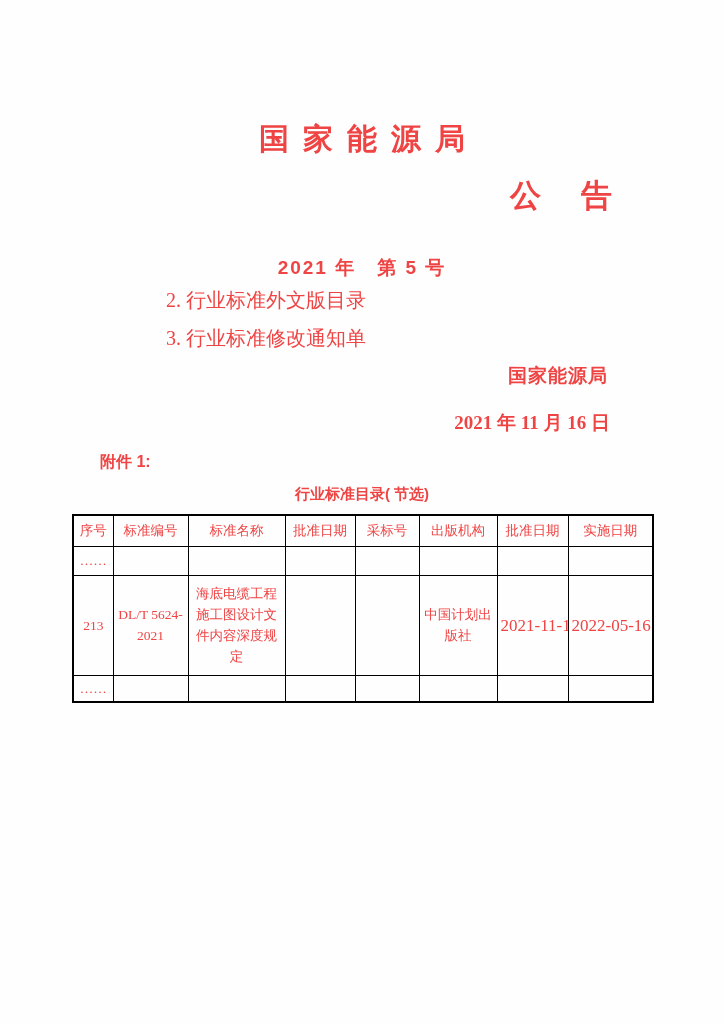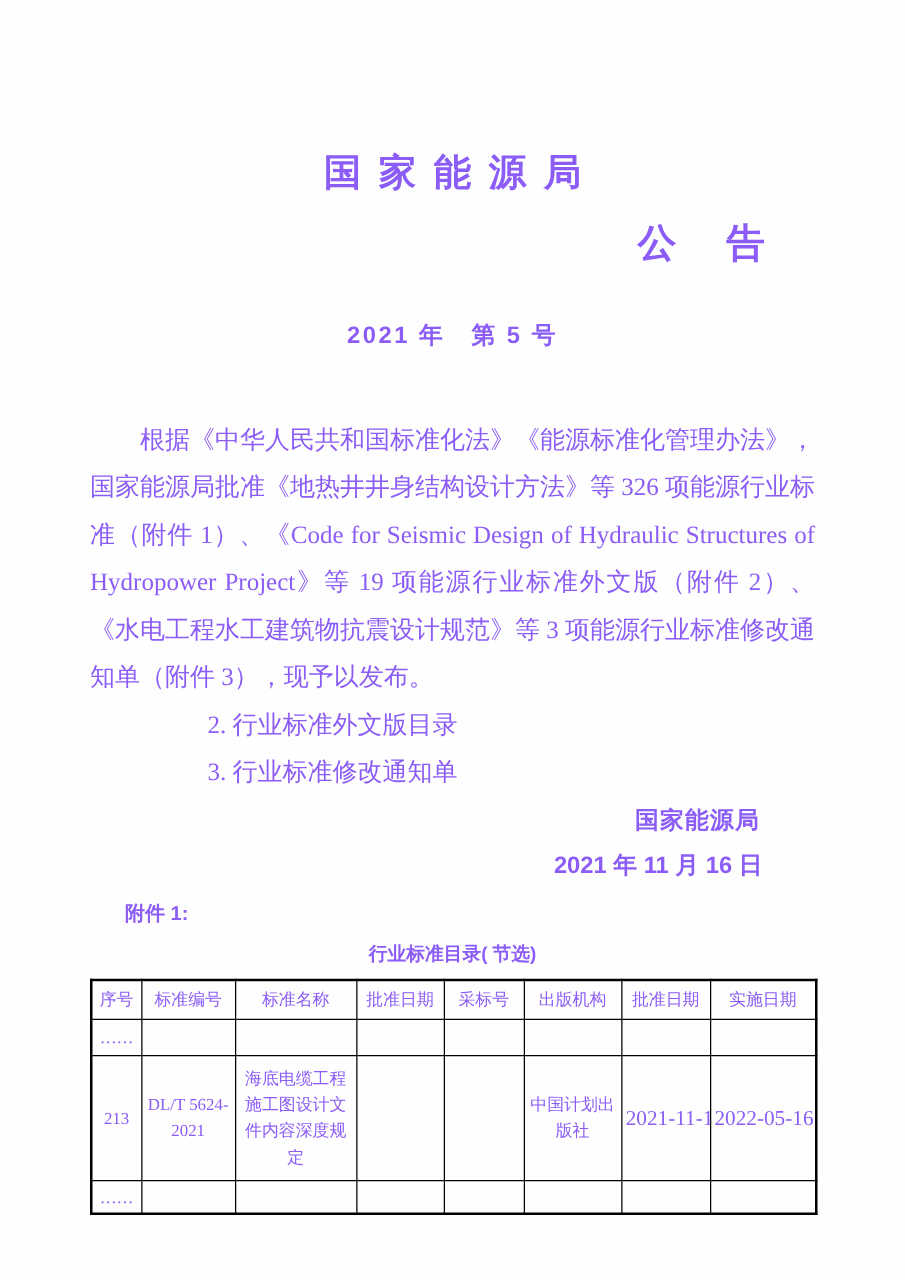--- a/index.html
+++ b/index.html
@@ -1,21 +1,21 @@
 <!DOCTYPE html>
 <html><head>
 <meta charset="utf-8">
 <style>
   * { box-sizing: border-box; }
   html, body { margin: 0; padding: 0; background: #ffffff; }
   .page {
     width: 724px;
     height: 1024px;
     background: #fefefe;
-    color: #8b5cf6;
+    color: #ef4444;
     font-family: "Liberation Serif", "DejaVu Serif", serif;
     overflow: hidden;
     position: relative;
   }
   .content {
     padding: 122px 72px 0 72px;
   }
   .title1 {
     font-family: "Liberation Sans", "DejaVu Sans", sans-serif;
     font-weight: bold;
@@ -59,26 +59,26 @@
   .sig {
     font-family: "Liberation Sans", "DejaVu Sans", sans-serif;
     font-weight: bold;
     font-size: 19px;
     text-align: right;
     padding-right: 44px;
     margin-top: 6px;
     letter-spacing: 1px;
   }
   .sig-date {
-    font-family: Liberation Sans, sans-serif;
+    font-family: Liberation Serif, serif;
     font-weight: bold;
     font-size: 19px;
     text-align: right;
     padding-right: 42px;
-    margin-top: 10px;
+    margin-top: 21px;
   }
   .annex-label {
     font-family: "Liberation Sans", "DejaVu Sans", sans-serif;
     font-weight: bold;
     font-size: 16px;
     margin-top: 16px;
     padding-left: 28px;
   }
   .table-title {
     font-family: "Liberation Sans", "DejaVu Sans", sans-serif;
@@ -114,21 +114,20 @@
 </head>
 <body>
 
 <div class="page">
   <div class="content">
 
     <div class="title1">国家能源局</div>
     <div class="title2">公告</div>
     <div class="issue">2021 年　第 5 号</div>
 
-    <p class="body-par">根据《中华人民共和国标准化法》《能源标准化管理办法》，国家能源局批准《地热井井身结构设计方法》等 326 项能源行业标准（附件 1）、《Code for Seismic Design of Hydraulic Structures of Hydropower Project》等 19 项能源行业标准外文版（附件 2）、《水电工程水工建筑物抗震设计规范》等 3 项能源行业标准修改通知单（附件 3），现予以发布。</p>
 
     <div class="attach-line indent2">2. 行业标准外文版目录</div>
     <div class="attach-line indent2">3. 行业标准修改通知单</div>
 
     <div class="sig">国家能源局</div>
     <div class="sig-date">2021 年 11 月 16 日</div>
 
     <div class="annex-label">附件 1:</div>
     <div class="table-title">行业标准目录( 节选)</div>
 

